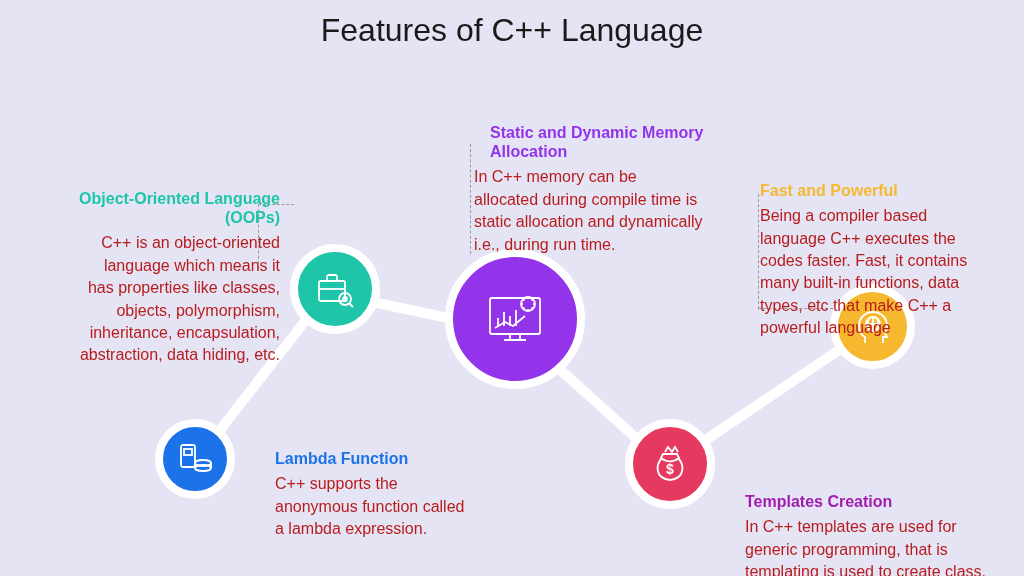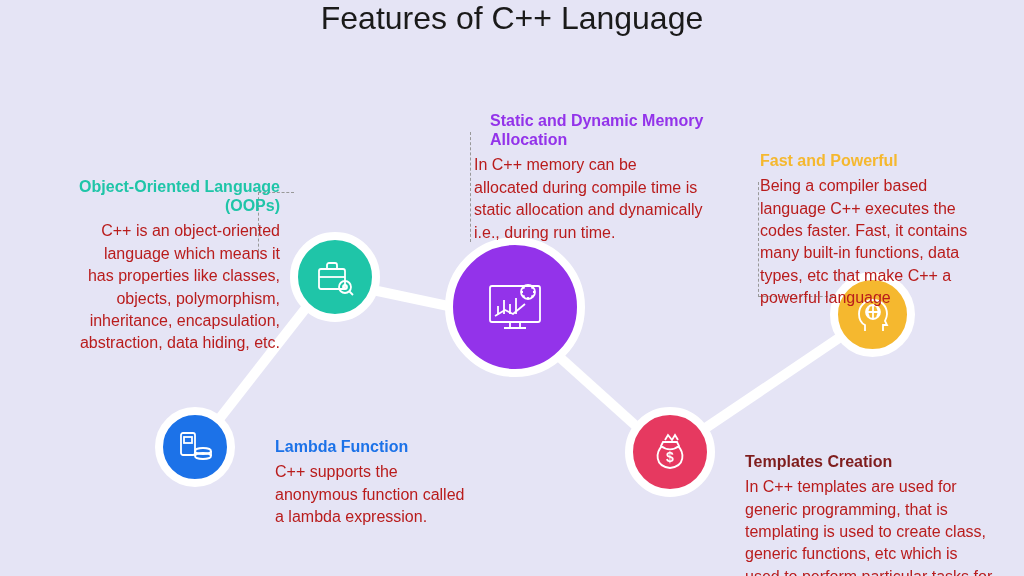--- a/index.html
+++ b/index.html
@@ -9,20 +9,21 @@
       background: #e5e4f5;
       font-family: -apple-system, BlinkMacSystemFont, 'Segoe UI', Arial, sans-serif;
       position: relative;
       overflow: hidden;
     }
     .title {
       text-align: center;
       font-size: 32px;
       font-weight: 400;
       color: #1a1a1a;
+      padding-top: 12px;
     }
     .canvas {
       position: relative;
       width: 100%;
       height: 100%;
     }
     .connector {
       position: absolute;
       background: white;
       height: 10px;
@@ -66,24 +67,24 @@
       font-size: 16px;
       color: #b91c1c;
       line-height: 1.4;
     }
     .f-oops { left: 75px; top: 140px; width: 205px; text-align: right; }
     .f-oops .feature-heading { color: #1fc5a8; }
     .f-lambda { left: 275px; top: 400px; width: 200px; }
     .f-lambda .feature-heading { color: #1c72e8; }
     .f-memory { left: 474px; top: 74px; width: 230px; }
     .f-memory .feature-heading { color: #9333ea; margin-left: 16px; }
-    .f-fast { left: 760px; top: 114px; width: 225px; }
+    .f-fast { left: 760px; top: 132px; width: 225px; }
     .f-fast .feature-heading { color: #f5b82f; }
     .f-templates { left: 745px; top: 415px; width: 250px; }
-    .f-templates .feature-heading { color: #7f1d1d; }
+    .f-templates .feature-heading { color: #a21caf; margin-top: 28px; }
   </style>
 </head>
 <body>
 
 <h1 class="title">Features of C++ Language</h1>
 
 <div class="canvas">
 
   <div class="connector" style="left:195px; top:408px; width:190px; transform:rotate(-52deg);"></div>
   <div class="connector" style="left:335px; top:240px; width:180px; transform:rotate(12deg);"></div>

